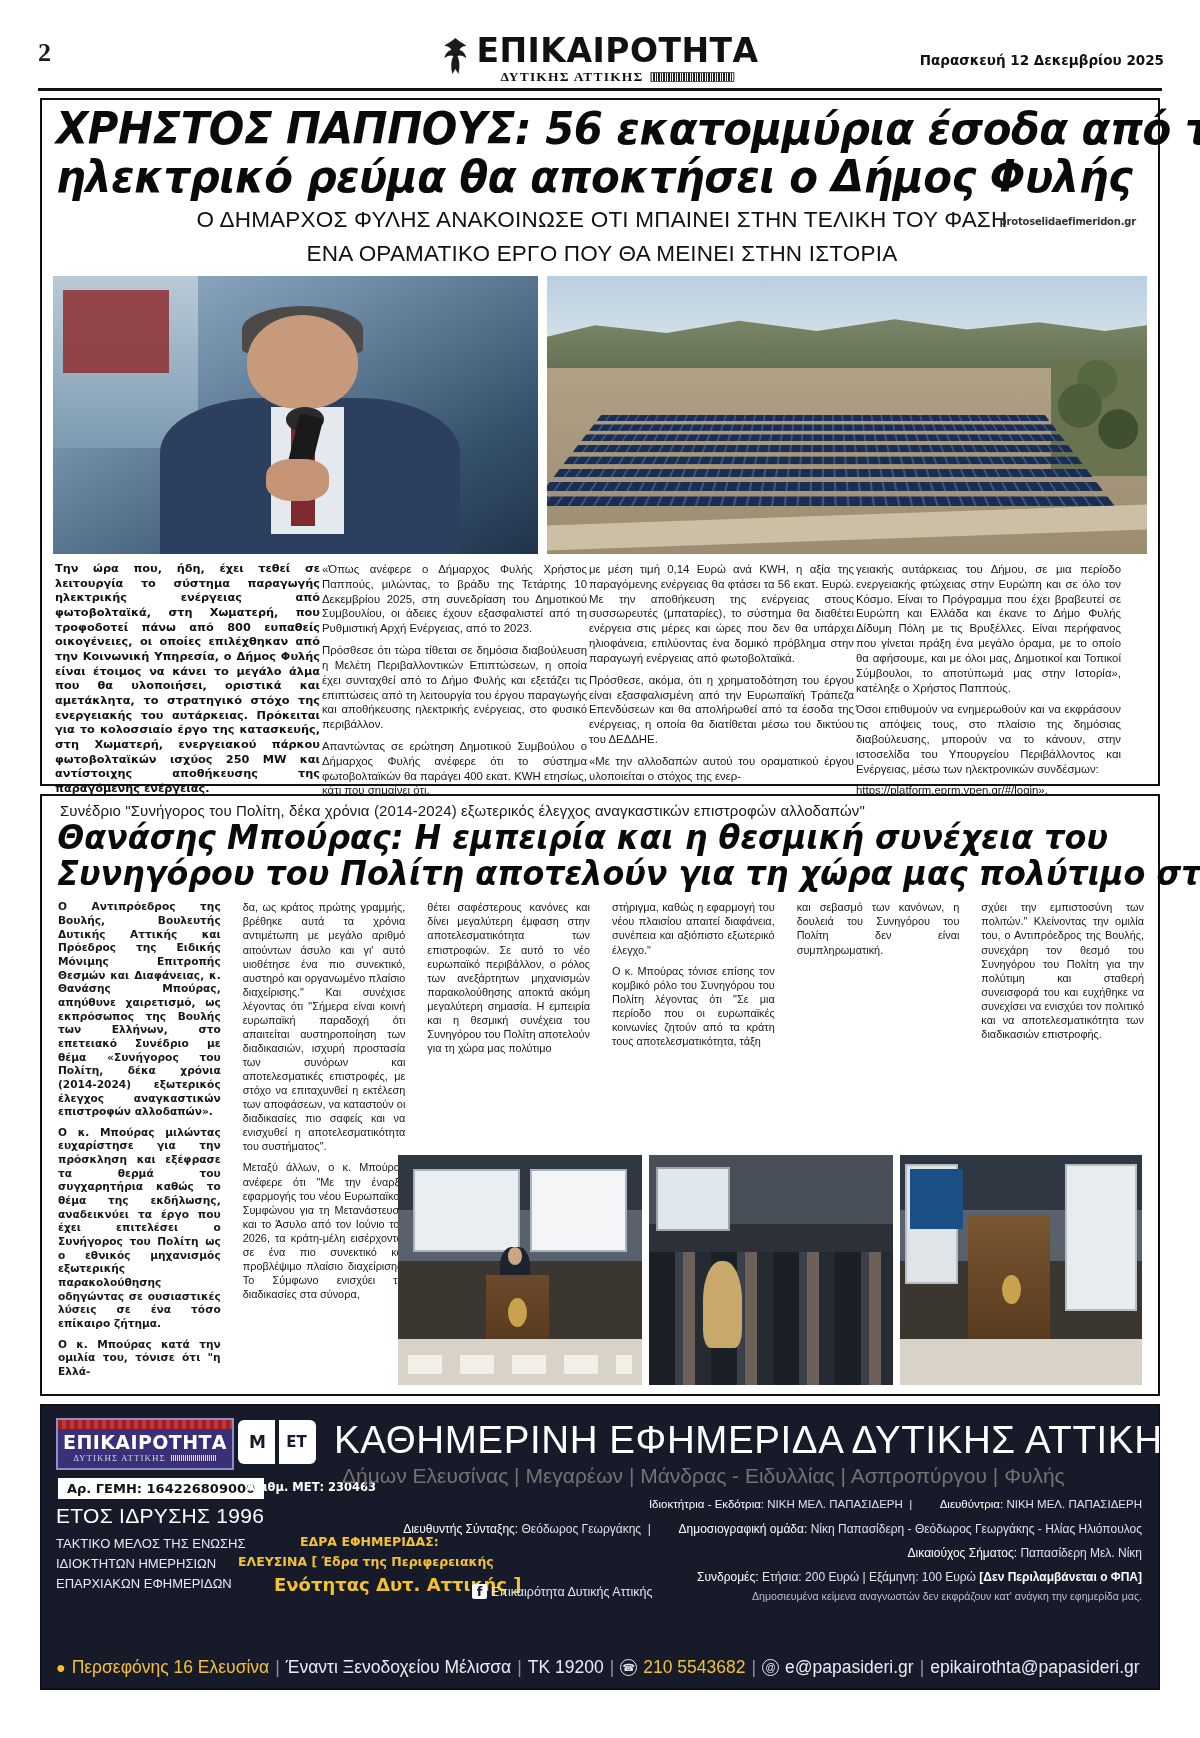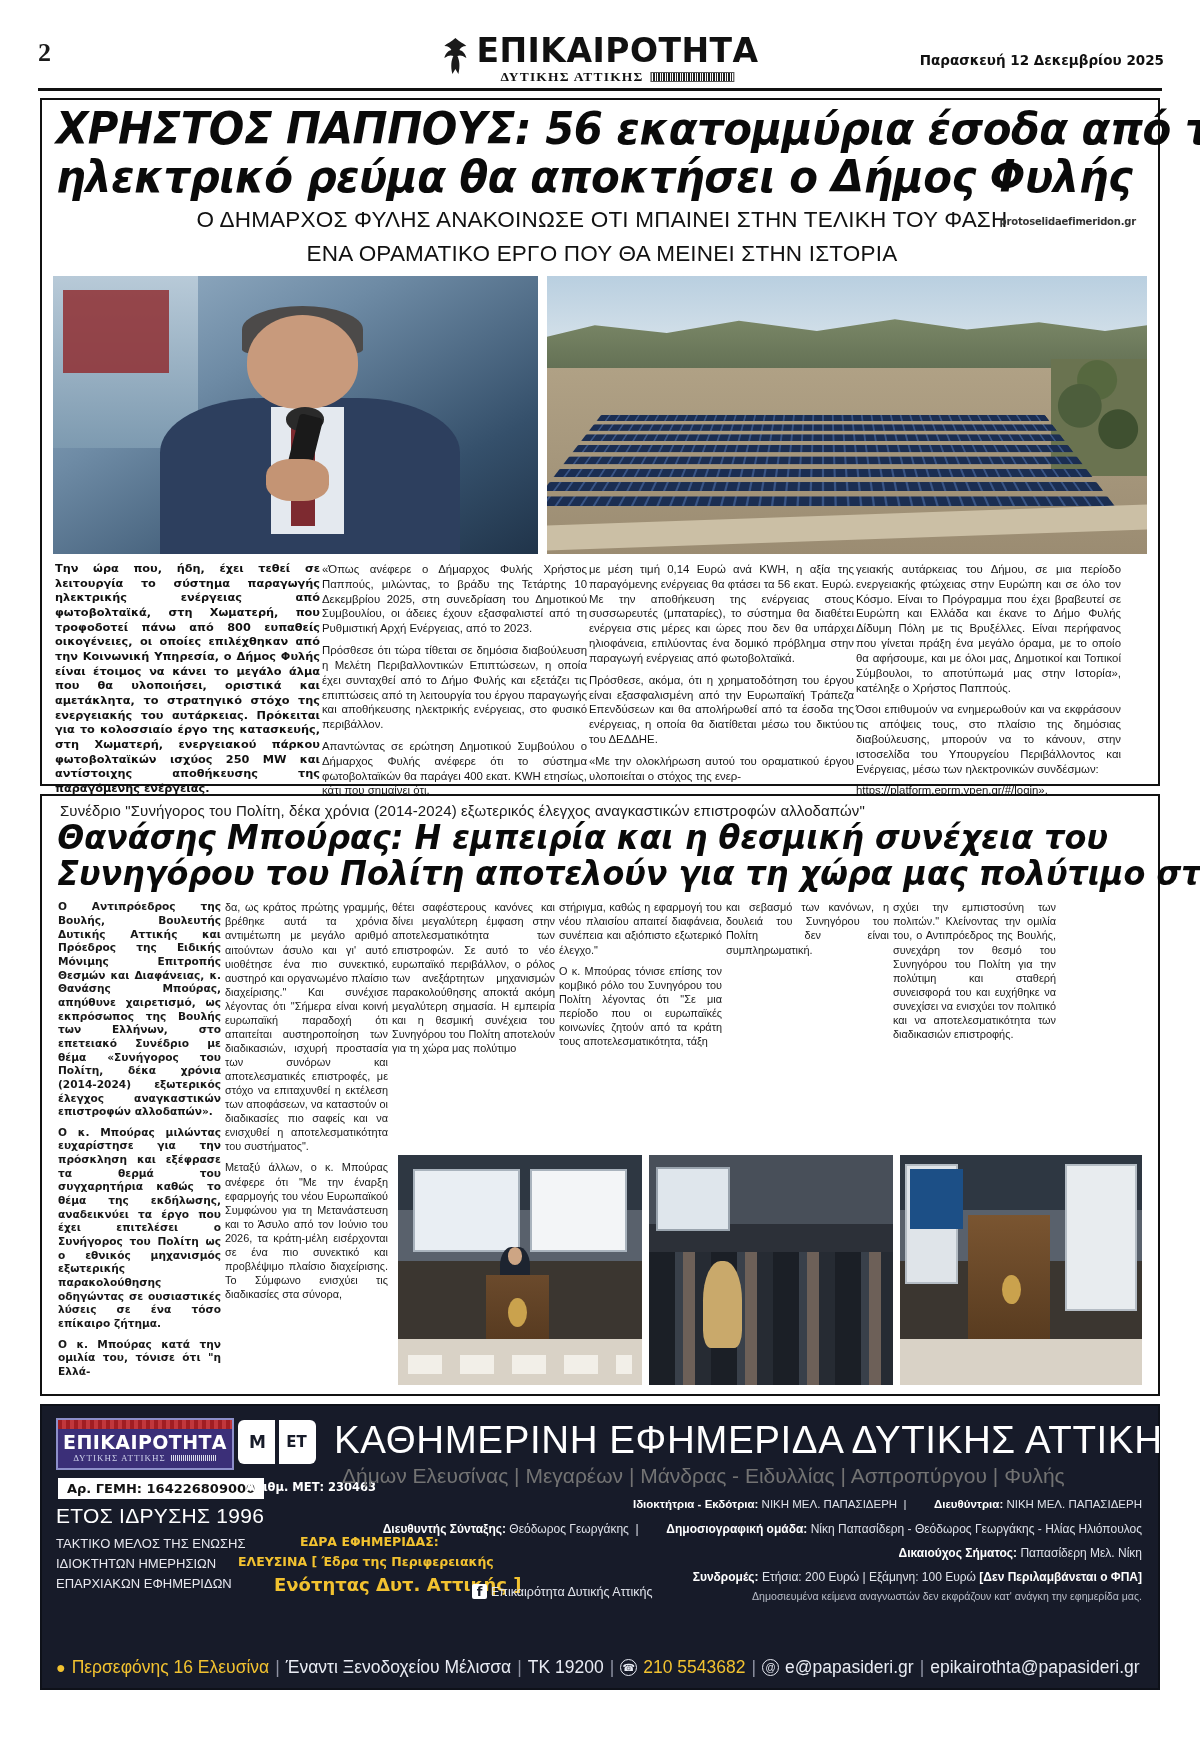--- a/index.html
+++ b/index.html
@@ -134,21 +134,21 @@
     font-family:"Liberation Sans", sans-serif; font-size:15px; color:#1a1a1a;
     padding:6px 14px 2px 18px; letter-spacing:0.1px;
   }
   .hl2-line {
     font-family:"DejaVu Sans", sans-serif; font-weight:800; font-style:italic;
     font-size:33.5px; line-height:1.02; color:#0a0a0a; white-space:nowrap;
     padding-left:16px; transform:scaleX(0.95); transform-origin:left center;
   }
   .hl2-line.l2 { margin-top:2px; }
 
-  .cols2 { display:flex; gap:4px; padding:9px 14px 0 16px; }
+  .cols2 { display:flex; gap:22px; padding:9px 14px 0 16px; }
   .c2 { width:163px; }
   .c2 p, .c2 .t {
     font-family:"Liberation Sans", sans-serif; font-size:10.9px; line-height:1.29;
     text-align:justify; color:#181818;
   }
   .c2.bolded p { font-weight:700; font-family:"DejaVu Sans", sans-serif; font-size:10.6px; }
   .c2 p + p { margin-top:7px; }
 
   .photostrip {
     position:absolute; left:356px; bottom:9px; display:flex; gap:7px;
@@ -223,21 +223,21 @@
   }
   .f-towns {
     position:absolute; left:300px; top:58px; color:#737373;
     font-family:"Liberation Sans", sans-serif; font-size:21px; white-space:nowrap;
   }
 
   .f-owner {
     position:absolute; right:16px; top:92px; color:#dfe2ea;
     font-family:"Liberation Sans", sans-serif; font-size:11.5px; white-space:nowrap;
   }
-  .f-owner b, .f-line b { color:#fff; font-weight:700;margin-left:21px; }
+  .f-owner b, .f-line b { color:#fff; font-weight:400;margin-left:21px; }
   .f-line {
     position:absolute; color:#dfe2ea; font-family:"Liberation Sans", sans-serif;
     font-size:12px; white-space:nowrap;
   }
   .f-editor { right:16px; top:116px; }
   .f-trademark { right:16px; top:140px;text-align:center; }
   .f-subs { right:16px; top:164px; }
   .f-subs .warn { color:#fff; font-weight:700; }
   .f-disclaimer { right:16px; top:184px; font-size:10.6px; color:#b9bdc8; }
 
@@ -349,21 +349,21 @@
         <span class="underline-note">Πιο συγκεκριμένα αναφέρει ο Δήμος Φυλής:</span>
       </div>
       <div class="col body">
         <p>«Όπως ανέφερε ο Δήμαρχος Φυλής Χρήστος Παππούς, μιλώντας, το βράδυ της Τετάρτης 10 Δεκεμβρίου 2025, στη συνεδρίαση του Δημοτικού Συμβουλίου, οι άδειες έχουν εξασφαλιστεί από τη Ρυθμιστική Αρχή Ενέργειας, από το 2023.</p>
         <p>Πρόσθεσε ότι τώρα τίθεται σε δημόσια διαβούλευση η Μελέτη Περιβαλλοντικών Επιπτώσεων, η οποία έχει συνταχθεί από το Δήμο Φυλής και εξετάζει τις επιπτώσεις από τη λειτουργία του έργου παραγωγής και αποθήκευσης ηλεκτρικής ενέργειας, στο φυσικό περιβάλλον.</p>
         <p>Απαντώντας σε ερώτηση Δημοτικού Συμβούλου ο Δήμαρχος Φυλής ανέφερε ότι το σύστημα φωτοβολταϊκών θα παράγει 400 εκατ. KWH ετησίως, κάτι που σημαίνει ότι,</p>
       </div>
       <div class="col body">
         <p>με μέση τιμή 0,14 Ευρώ ανά KWH, η αξία της παραγόμενης ενέργειας θα φτάσει τα 56 εκατ. Ευρώ. Με την αποθήκευση της ενέργειας στους συσσωρευτές (μπαταρίες), το σύστημα θα διαθέτει ενέργεια στις μέρες και ώρες που δεν θα υπάρχει ηλιοφάνεια, επιλύοντας ένα δομικό πρόβλημα στην παραγωγή ενέργειας από φωτοβολταϊκά.</p>
         <p>Πρόσθεσε, ακόμα, ότι η χρηματοδότηση του έργου είναι εξασφαλισμένη από την Ευρωπαϊκή Τράπεζα Επενδύσεων και θα απολήρωθεί από τα έσοδα της ενέργειας, η οποία θα διατίθεται μέσω του δικτύου του ΔΕΔΔΗΕ.</p>
-        <p>«Με την ολοκλήρωση αυτού του οραματικού έργου υλοποιείται ο στόχος της ενερ-</p>
+        <p>«Με την αλλοδαπών αυτού του οραματικού έργου υλοποιείται ο στόχος της ενερ-</p>
       </div>
       <div class="col body">
         <p>γειακής αυτάρκειας του Δήμου, σε μια περίοδο ενεργειακής φτώχειας στην Ευρώπη και σε όλο τον Κόσμο. Είναι το Πρόγραμμα που έχει βραβευτεί σε Ευρώπη και Ελλάδα και έκανε το Δήμο Φυλής Δίδυμη Πόλη με τις Βρυξέλλες. Είναι περήφανος που γίνεται πράξη ένα μεγάλο όραμα, με το οποίο θα αφήσουμε, και με όλοι μας, Δημοτικοί και Τοπικοί Σύμβουλοι, το αποτύπωμά μας στην Ιστορία», κατέληξε ο Χρήστος Παππούς.</p>
         <p>Όσοι επιθυμούν να ενημερωθούν και να εκφράσουν τις απόψεις τους, στο πλαίσιο της δημόσιας διαβούλευσης, μπορούν να το κάνουν, στην ιστοσελίδα του Υπουργείου Περιβάλλοντος και Ενέργειας, μέσω των ηλεκτρονικών συνδέσμων:</p>
         <p><a class="linky" href="#">https://platform.eprm.ypen.gr/#/login».</a></p>
       </div>
     </div>
   </div>
 
   <div class="art2">

